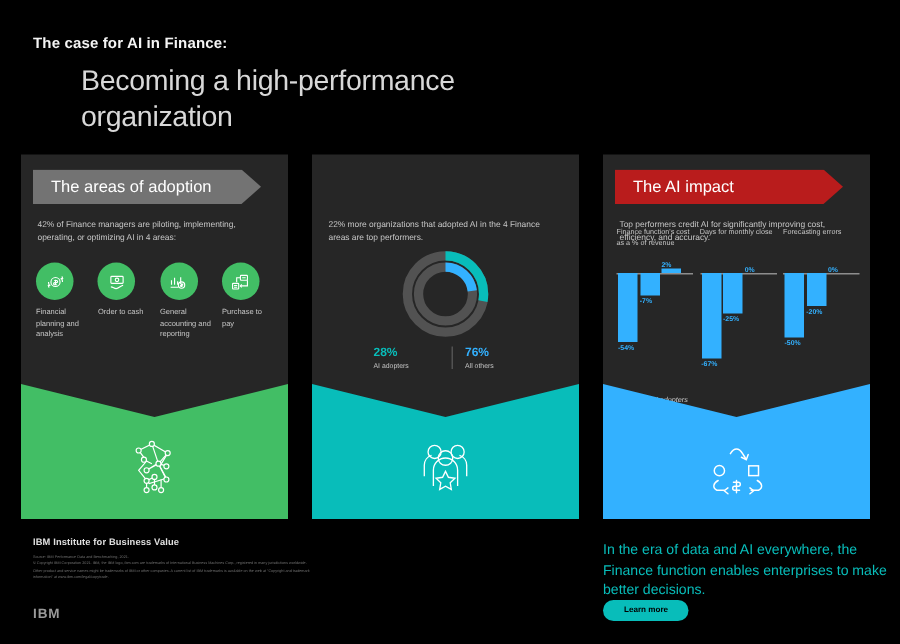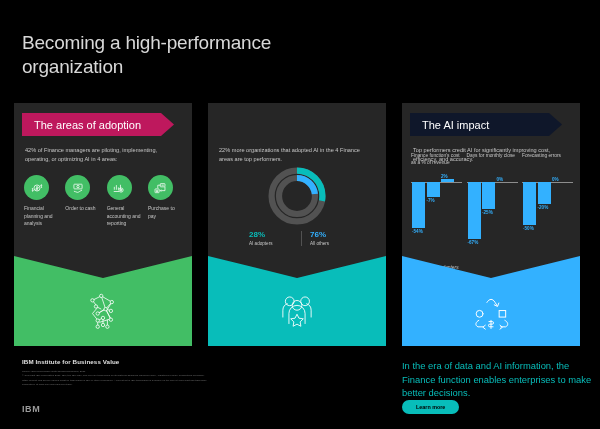--- a/index.html
+++ b/index.html
@@ -12,44 +12,44 @@
   .poster { position: relative; width: 600px; height: 429px; background: #000; }
 
   
   .hdr { position: absolute; left: 22px; top: 24px; width: 330px; }
   .hdr-kicker {
     font-size: 10px; font-weight: bold; color: #f4f4f4;
     letter-spacing: .1px; line-height: 1.2;
   }
   .hdr-title {
     margin-top: 7px; font-size: 19px; font-weight: 300; color: #d8d8d8;
-    line-height: 1.25; letter-spacing: -.2px;
+    line-height: 1.25; letter-spacing: -.2px; margin-left: 32px;
   }
   .intro {
     position: absolute; left: 402px; top: 29px; width: 190px;
     font-size: 9.4px; line-height: 1.42; color: #08bdba; font-weight: 400;
   }
 
   
   .panel { position: absolute; top: 103px; width: 178px; height: 243px; }
   .p1 { left: 14px; }
   .p2 { left: 208px; }
   .p3 { left: 402px; }
   .panel-dark { position: absolute; inset: 0; background: #262626; }
 
   .ribbon {
     position: absolute; left: 8px; top: 10px; height: 23px;
     display: flex; align-items: center; padding-left: 12px; padding-right: 20px;
     color: #ffffff; font-size: 11px; font-weight: 400;
     clip-path: polygon(0 0, calc(100% - 13px) 0, 100% 50%, calc(100% - 13px) 100%, 0 100%);
     white-space: nowrap;
   }
-  .ribbon.g { background: #be185d; width: 152px; }
+  .ribbon.g { background: #737373; width: 152px; }
   .ribbon.t { background: #08bdba; width: 152px; }
-  .ribbon.b { background: #0f172a; width: 152px; }
+  .ribbon.b { background: #b91c1c; width: 152px; }
 
   .blurb {
     position: absolute; left: 11px; top: 43px; width: 156px;
     font-size: 5.6px; line-height: 1.55; color: #c6c6c6;
   }
 
   
   .colorblock {
     position: absolute; left: 0; right: 0; bottom: 0; height: 90px;
     clip-path: polygon(0 0, 50% 22px, 100% 0, 100% 100%, 0 100%);
@@ -141,20 +141,21 @@
     padding: 4px 14px; border-radius: 9px; cursor: pointer;
   }
   svg { display: block; }
 </style>
 </head>
 <body>
 
 <div class="poster">
 
   <div class="hdr">
+    <div class="hdr-kicker">The case for AI in Finance:</div>
     <div class="hdr-title">Becoming a high-performance organization</div>
   </div>
 
   <div class="panel p1">
     <div class="panel-dark"></div>
 
     <div class="ribbon g">
       <span>The areas of adoption</span>
     </div>
     <div class="blurb">42% of Finance managers are piloting, implementing, operating, or optimizing AI in 4 areas:</div>
@@ -373,16 +374,16 @@
     </div>
   </div>
 
   <div class="ibv">IBM Institute for Business Value</div>
   <div class="fineprint">
     <div>Source: IBM Performance Data and Benchmarking, 2021.</div>
     <div>© Copyright IBM Corporation 2021. IBM, the IBM logo, ibm.com are trademarks of International Business Machines Corp., registered in many jurisdictions worldwide. Other product and service names might be trademarks of IBM or other companies. A current list of IBM trademarks is available on the web at "Copyright and trademark information" at www.ibm.com/legal/copytrade.</div>
   </div>
   <div class="ibm-logo">IBM</div>
 
-  <div class="outro">In the era of data and AI information, the Finance function enables enterprises to make better decisions.</div>
+  <div class="outro">In the era of data and AI everywhere, the Finance function enables enterprises to make better decisions.</div>
   <button class="learn">Learn more</button>
 
 </div>
 
 </body></html>

